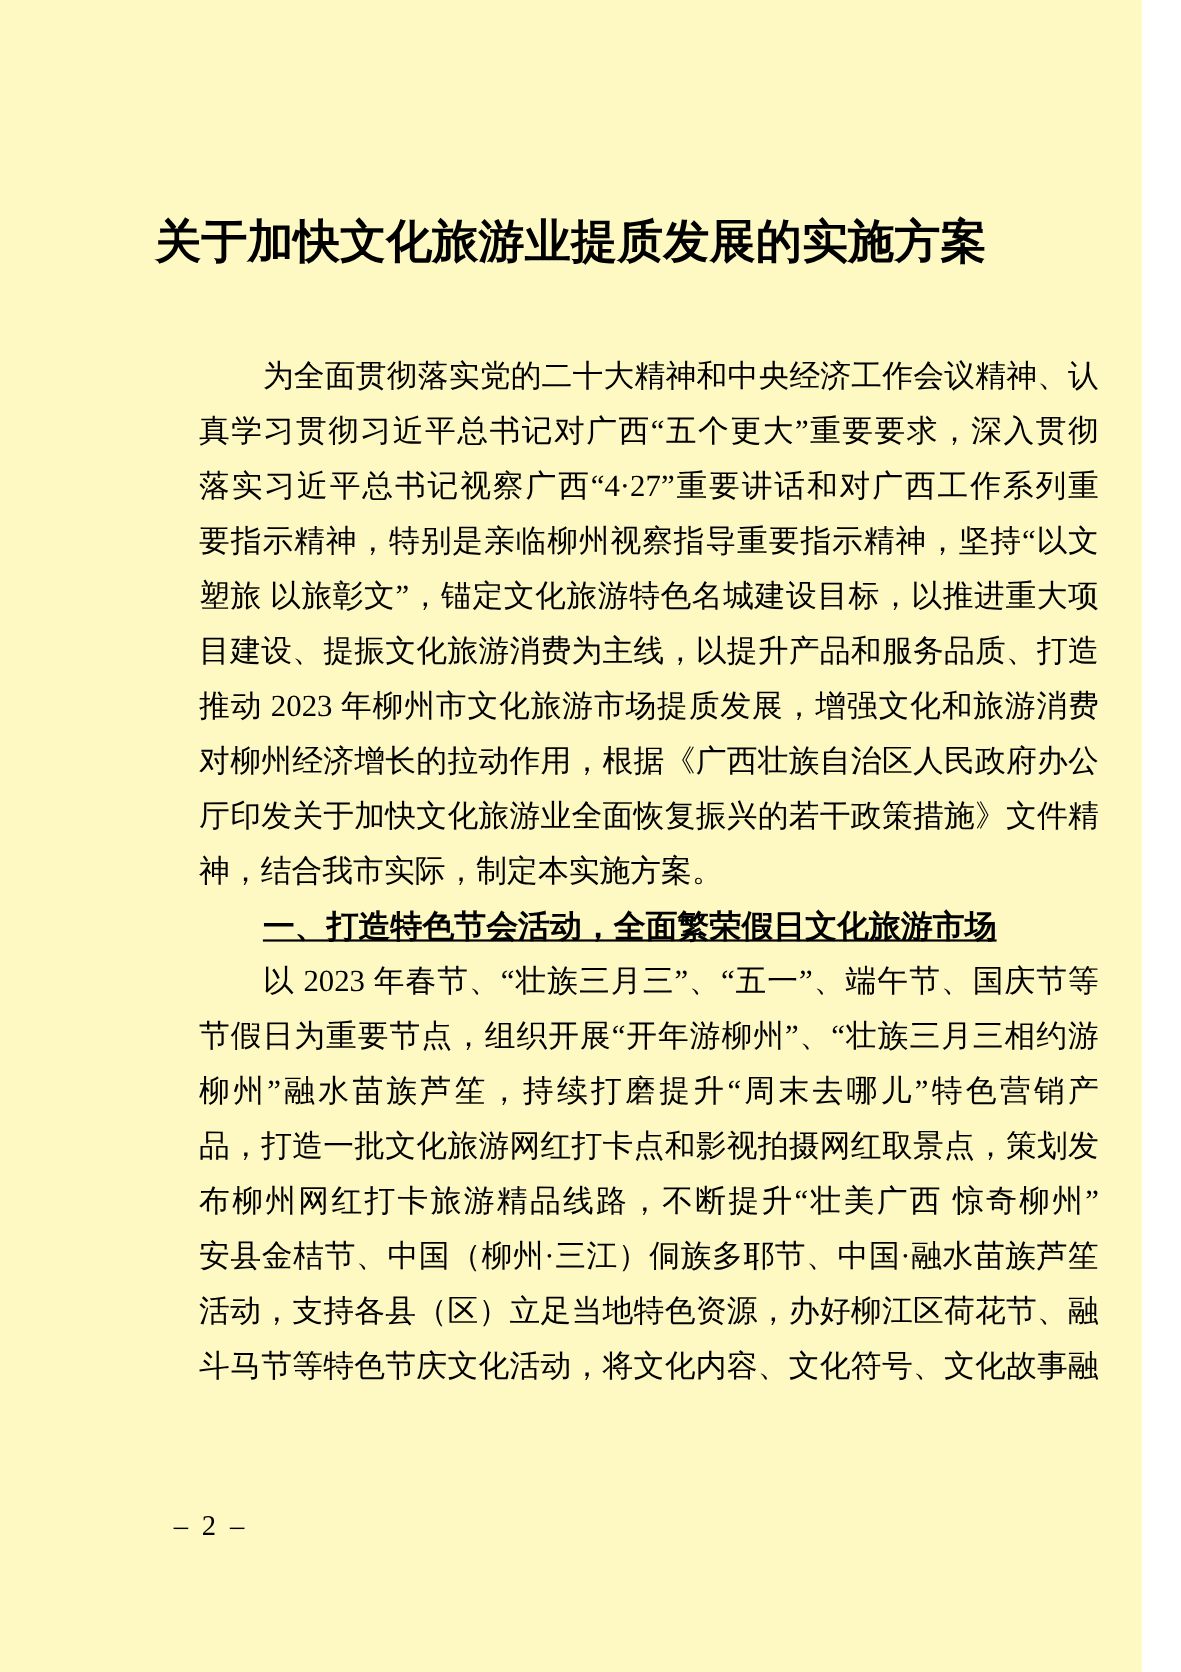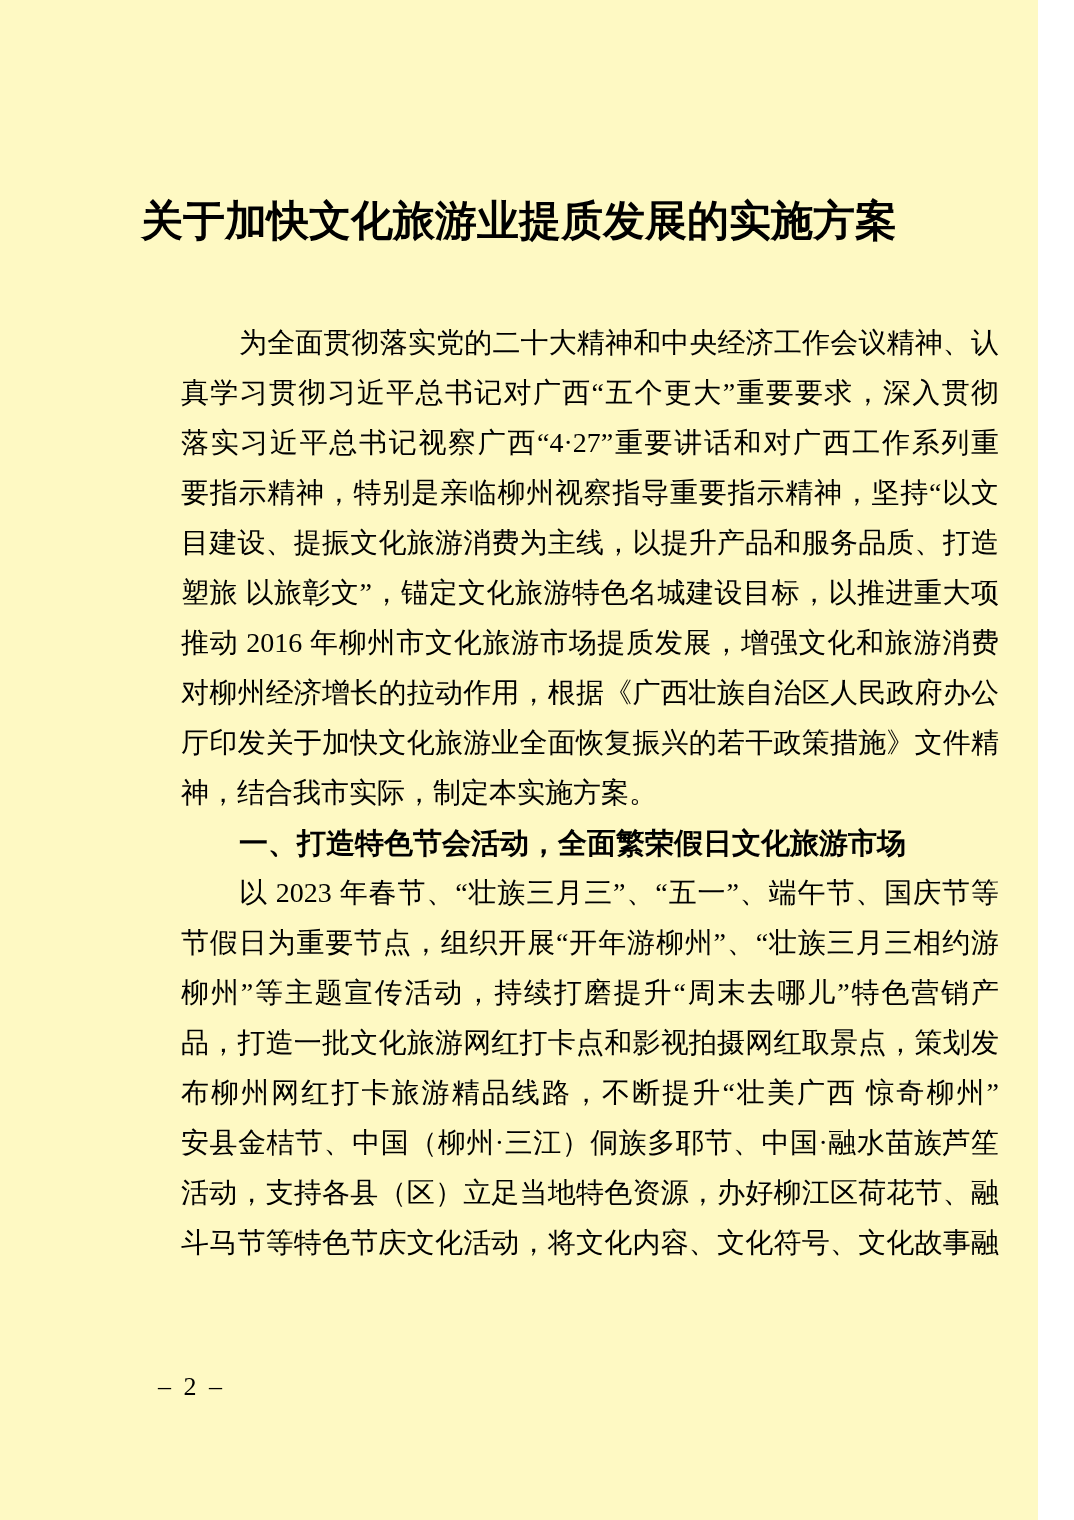--- a/index.html
+++ b/index.html
@@ -52,20 +52,21 @@
     text-align: right;
     text-align-last: left;
   }
   .line.heading {
     font-family: "Liberation Sans", "DejaVu Sans", sans-serif;
     font-weight: bold;
     font-size: 29px;
     text-align: left;
     text-align-last: left;
     text-indent: 58px;
+    text-decoration: underline;
   }
   .page-number {
     position: absolute;
     left: 158px;
     top: 1370px;
     font-size: 26px;
     line-height: 34px;
     font-family: "Liberation Serif", "DejaVu Serif", serif;
     letter-spacing: 3px;
   }
@@ -75,32 +76,32 @@
 
 <div class="page">
 
   <h1 class="doc-title">关于加快文化旅游业提质发展的实施方案</h1>
 
   <div class="body-text">
     <p class="line indent">为全面贯彻落实党的二十大精神和中央经济工作会议精神、认</p>
     <p class="line">真学习贯彻习近平总书记对广西“五个更大”重要要求，深入贯彻</p>
     <p class="line">落实习近平总书记视察广西“4·27”重要讲话和对广西工作系列重</p>
     <p class="line">要指示精神，特别是亲临柳州视察指导重要指示精神，坚持“以文</p>
+    <p class="line">塑旅 以旅彰文”，锚定文化旅游特色名城建设目标，以推进重大项</p>
     <p class="line">目建设、提振文化旅游消费为主线，以提升产品和服务品质、打造</p>
-    <p class="line">塑旅 以旅彰文”，锚定文化旅游特色名城建设目标，以推进重大项</p>
-    <p class="line">推动 2016 年柳州市文化旅游市场提质发展，增强文化和旅游消费</p>
+    <p class="line">推动 2023 年柳州市文化旅游市场提质发展，增强文化和旅游消费</p>
     <p class="line">对柳州经济增长的拉动作用，根据《广西壮族自治区人民政府办公</p>
     <p class="line">厅印发关于加快文化旅游业全面恢复振兴的若干政策措施》文件精</p>
     <p class="line end">神，结合我市实际，制定本实施方案。</p>
 
     <p class="line heading">一、打造特色节会活动，全面繁荣假日文化旅游市场</p>
 
     <p class="line indent">以 2023 年春节、“壮族三月三”、“五一”、端午节、国庆节等</p>
     <p class="line">节假日为重要节点，组织开展“开年游柳州”、“壮族三月三相约游</p>
-    <p class="line">柳州”等主题宣传活动，持续打磨提升“周末去哪儿”特色营销产</p>
+    <p class="line">柳州”融水苗族芦笙，持续打磨提升“周末去哪儿”特色营销产</p>
     <p class="line">品，打造一批文化旅游网红打卡点和影视拍摄网红取景点，策划发</p>
     <p class="line">布柳州网红打卡旅游精品线路，不断提升“壮美广西 惊奇柳州”</p>
     <p class="line">安县金桔节、中国（柳州·三江）侗族多耶节、中国·融水苗族芦笙</p>
     <p class="line">活动，支持各县（区）立足当地特色资源，办好柳江区荷花节、融</p>
     <p class="line">斗马节等特色节庆文化活动，将文化内容、文化符号、文化故事融</p>
   </div>
 
   <div class="page-number">– 2 –</div>
 
 </div>

